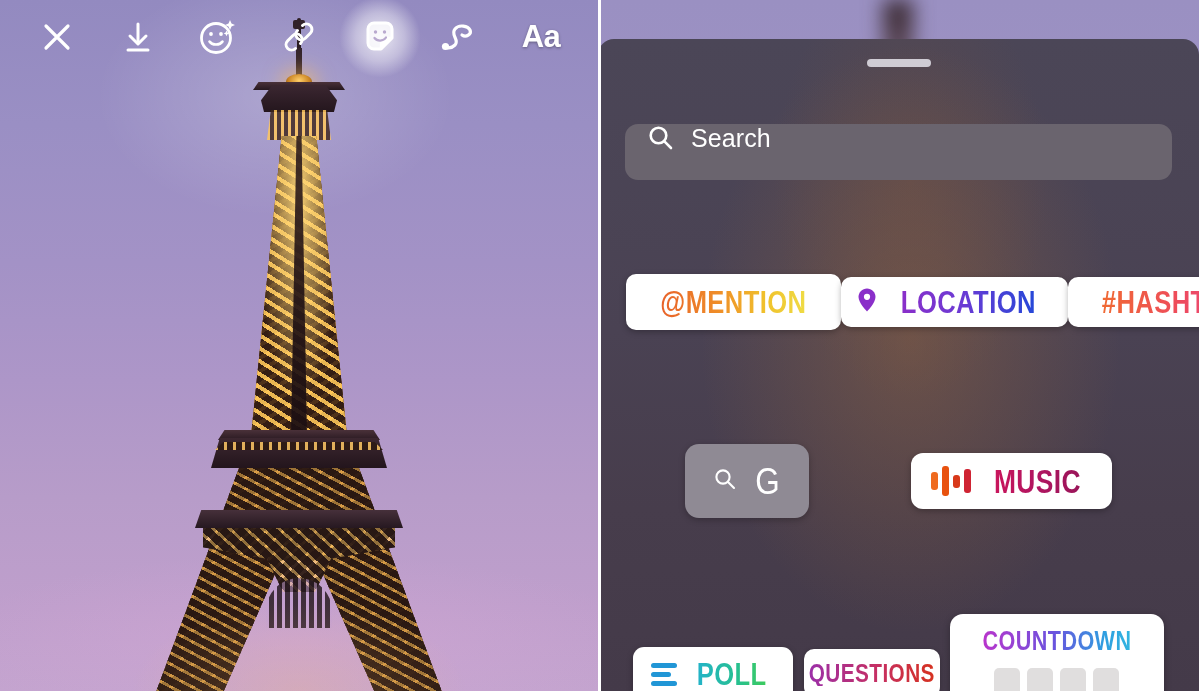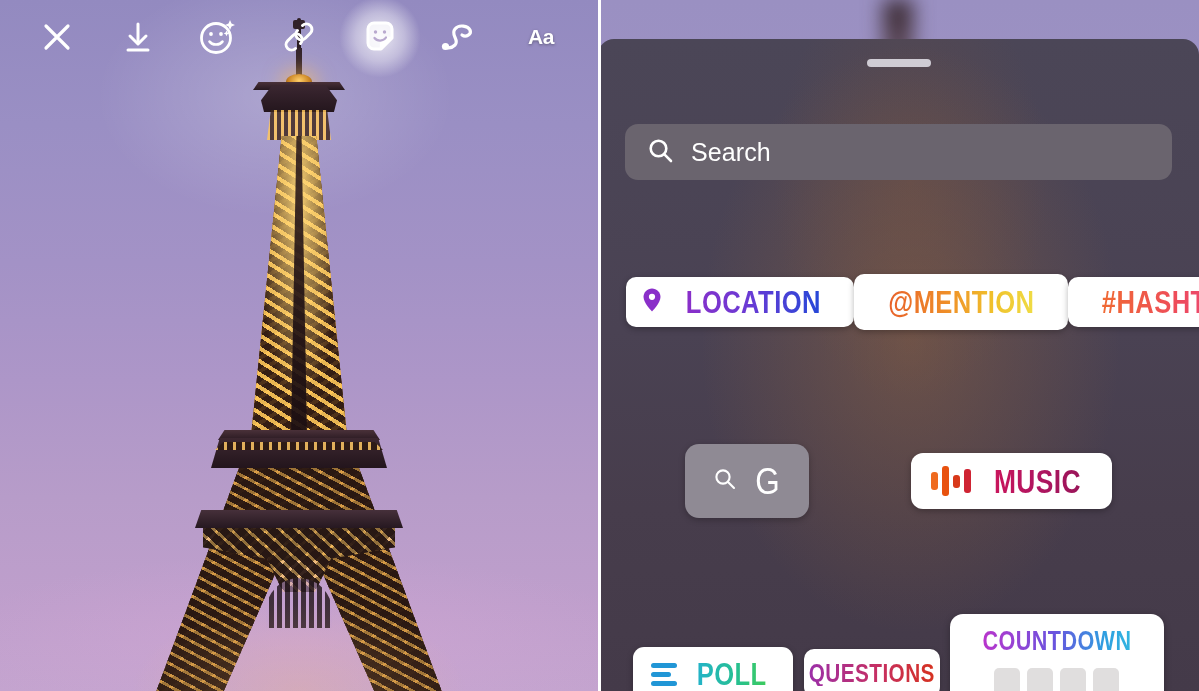--- a/index.html
+++ b/index.html
@@ -142,21 +142,21 @@
   .tb-spacer { flex:1 1 auto; }
   .tb-btn svg { display:block; }
   .tb-btn.active::before {
     content:""; position:absolute; left:50%; top:50%;
     width:82px; height:82px; transform:translate(-50%,-50%);
     border-radius:50%;
     background:radial-gradient(circle, rgba(255,255,255,.78) 0%, rgba(255,255,255,.40) 42%, rgba(255,255,255,0) 70%);
     z-index:-1;
   }
   .tb-aa {
-    color:#fff; font-size:21px; font-weight:bold; letter-spacing:-.5px;
+    color:#fff; font-size:31px; font-weight:bold; letter-spacing:-.5px;
     font-family:"Liberation Sans", sans-serif; text-shadow:0 1px 3px rgba(0,0,0,.35);
   }
 
   
   .right-pane { position:relative; width:601px; height:691px; overflow:hidden; }
   .rp-bg {
     position:absolute; inset:0;
     background:linear-gradient(180deg,#9a90c2 0%, #a594c6 60%, #ab98c8 100%);
   }
   .rp-tower {
@@ -176,21 +176,21 @@
   }
   .sheet-handle {
     position:absolute; left:50%; top:20px; transform:translateX(-50%);
     width:64px; height:8px; border-radius:4px;
     background:#cfccd4; cursor:pointer;
   }
 
   .searchbar {
     position:absolute; left:27px; right:27px; top:85px; height:56px;
     background:#6a646e; border-radius:13px;
-    display:flex; align-items:center; padding:0 22px; cursor:text;
+    display:flex; align-items:flex-start; padding:0 22px; cursor:text;
   }
   .searchbar svg { flex:0 0 auto; }
   .search-text { color:#fff; font-size:25px; margin-left:17px; letter-spacing:.1px; }
 
   
   .grid { position:absolute; left:0; right:0; top:200px; bottom:0; }
   .row { position:absolute; left:0; right:0; display:flex; align-items:center; }
   .row-1 { top:35px; justify-content:space-around; padding:0 28px; }
   .row-2 { top:205px; justify-content:space-around; padding:0 36px; }
   .row-3 { top:375px; justify-content:space-around; padding:0 30px; align-items:flex-start; }
@@ -423,34 +423,34 @@
           </svg>
         </span>
         <span class="search-text">Search</span>
       </div>
 
       <div class="grid">
 
         <div class="row row-1">
 
           <div class="sticker">
+            <div class="pill" style="height:56px;">
+              <span class="pill-txt g-mention">@MENTION</span>
+            </div>
+          </div>
+
+          <div class="sticker">
             <div class="pill">
               <span class="loc-pin">
                 <svg width="20" height="26" viewBox="0 0 20 26" fill="none">
                   <path d="M10 1.5 C5.3 1.5 1.5 5.3 1.5 10 C1.5 16 10 24.5 10 24.5 C10 24.5 18.5 16 18.5 10 C18.5 5.3 14.7 1.5 10 1.5 Z" fill="#8a2fc9"></path>
                   <circle cx="10" cy="9.8" r="3.1" fill="#ffffff"></circle>
                 </svg>
               </span>
               <span class="pill-txt g-location">LOCATION</span>
-            </div>
-          </div>
-
-          <div class="sticker">
-            <div class="pill" style="height:56px;">
-              <span class="pill-txt g-mention">@MENTION</span>
             </div>
           </div>
 
           <div class="sticker">
             <div class="pill">
               <span class="pill-txt g-hashtag">#HASHTAG</span>
             </div>
           </div>
 
         </div>

